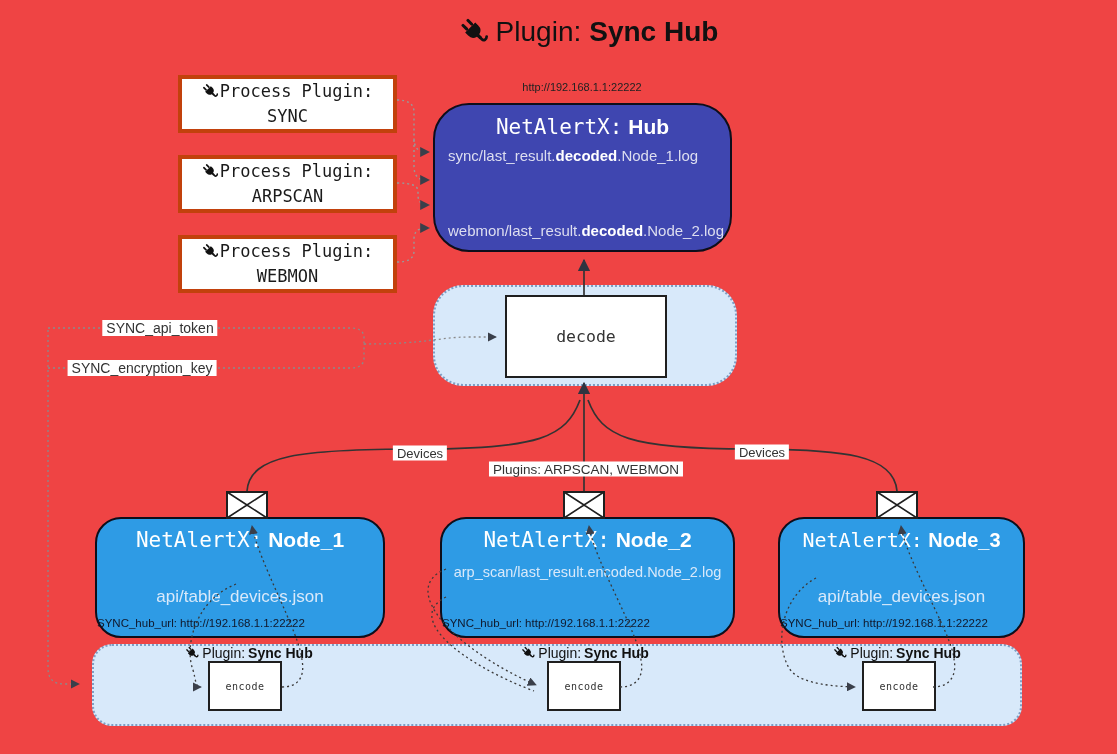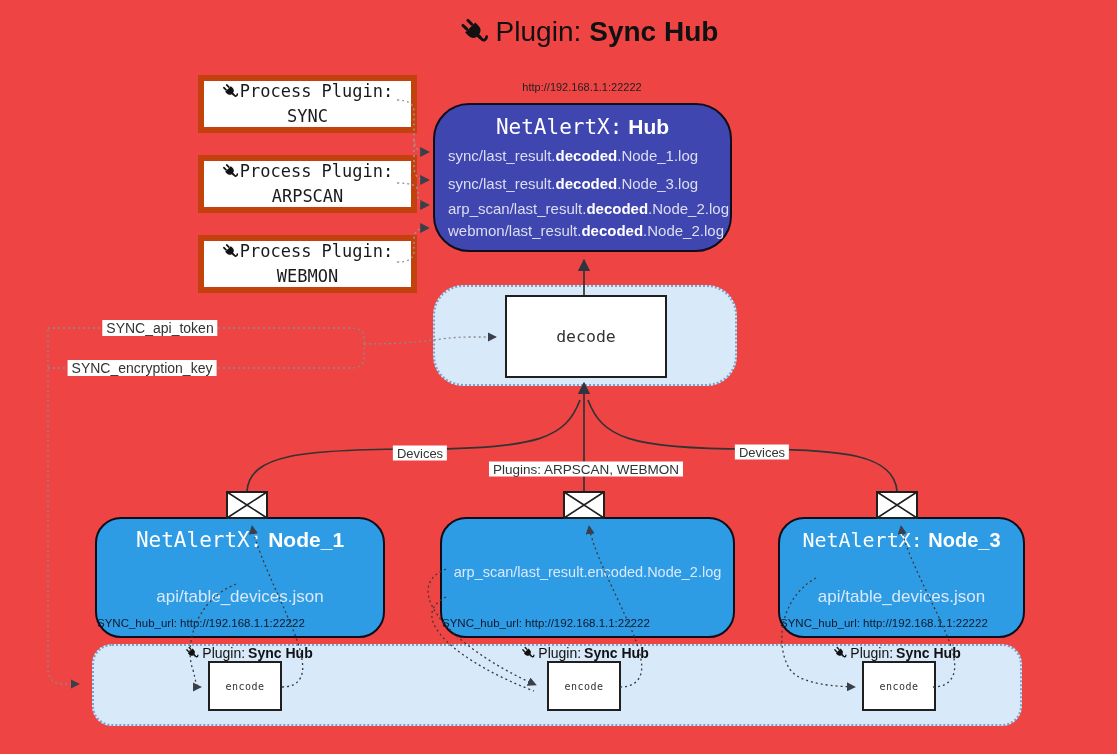--- a/index.html
+++ b/index.html
@@ -7,23 +7,23 @@
           font-family:"Liberation Sans",sans-serif;color:#1a1a1a;}
   .abs{position:absolute;box-sizing:border-box;}
 
   
   .title{left:589px;top:16px;transform:translateX(-50%);display:flex;align-items:center;gap:6px;
          font-size:28px;color:#111;white-space:nowrap;z-index:6;}
   .title b{margin-left:2px;}
   .plug{color:#111;}
 
   
-  .pbox{left:178px;width:219px;height:58px;border:6px solid #c2410c;background:#fff;
+  .pbox{left:178px;width:219px;height:58px;border:4px solid #c2410c;background:#fff;
         font-family:"DejaVu Sans Mono",monospace;font-size:17px;color:#1a1a1a;
-        display:flex;flex-direction:column;align-items:center;justify-content:center;line-height:1.45;z-index:2;margin-left:20px;}
+        display:flex;flex-direction:column;align-items:center;justify-content:center;line-height:1.45;z-index:2;}
   .pbox .l1{display:flex;align-items:center;gap:1px;}
 
   
   .hub{left:433px;top:103px;width:299px;height:149px;border:2px solid #0e0e1a;border-radius:36px;
        background:#3F46B0;color:#fff;z-index:2;}
   .hub-title{position:absolute;top:10px;left:0;right:0;text-align:center;font-size:21px;white-space:nowrap;}
   .mono{font-family:"DejaVu Sans Mono",monospace;}
   .hub-line{position:absolute;left:13px;right:4px;font-size:15px;color:#DDDEF0;white-space:nowrap;}
   .hub-line b{color:#fff;}
   .url{left:582px;top:81px;transform:translateX(-50%);font-size:11px;color:#222;z-index:6;white-space:nowrap;}
@@ -114,22 +114,20 @@
   </div>
 
   <div class="abs url">http://192.168.1.1:22222</div>
 
   <div class="abs hub">
     <div class="hub-title">
       <span class="mono">NetAlertX:</span>
       <b>Hub</b>
     </div>
     <div class="hub-line" style="top:42px"><span>sync/last_result.</span><b>decoded</b><span>.Node_1.log</span></div>
-    <div class="hub-line" style="top:70px"><span>sync/last_result.</span><b>decoded</b><span>.Node_3.log</span></div>
-    <div class="hub-line" style="top:95px"><span>arp_scan/last_result.</span><b>decoded</b><span>.Node_2.log</span></div>
     <div class="hub-line" style="top:117px"><span>webmon/last_result.</span><b>decoded</b><span>.Node_2.log</span></div>
   </div>
 
   <div class="abs container dec-container"></div>
   <div class="abs codebox decode">
     <span>decode</span>
   </div>
 
   <div class="abs edge-label" style="left:160px;top:328px;font-size:14px">SYNC_api_token</div>
   <div class="abs edge-label" style="left:142px;top:368px;font-size:14px">SYNC_encryption_key</div>
@@ -142,20 +140,23 @@
 
   <div class="abs node" style="left:95px;width:290px">
     <div class="node-title">
       <span class="mono">NetAlertX:</span> <b>Node_1</b>
     </div>
     <div class="node-file" style="top:68px;font-size:17px">api/table_devices.json</div>
     <div class="node-url">SYNC_hub_url: http://192.168.1.1:22222</div>
   </div>
 
   <div class="abs node" style="left:440px;width:295px">
+    <div class="node-title">
+      <span class="mono">NetAlertX:</span> <b>Node_2</b>
+    </div>
     <div class="node-file" style="top:45px;font-size:14.5px">arp_scan/last_result.encoded.Node_2.log</div>
     <div class="node-url">SYNC_hub_url: http://192.168.1.1:22222</div>
   </div>
 
   <div class="abs node" style="left:778px;width:247px">
     <div class="node-title" style="font-size:20px">
       <span class="mono">NetAlertX:</span> <b>Node_3</b>
     </div>
     <div class="node-file" style="top:68px;font-size:17px">api/table_devices.json</div>
     <div class="node-url">SYNC_hub_url: http://192.168.1.1:22222</div>

